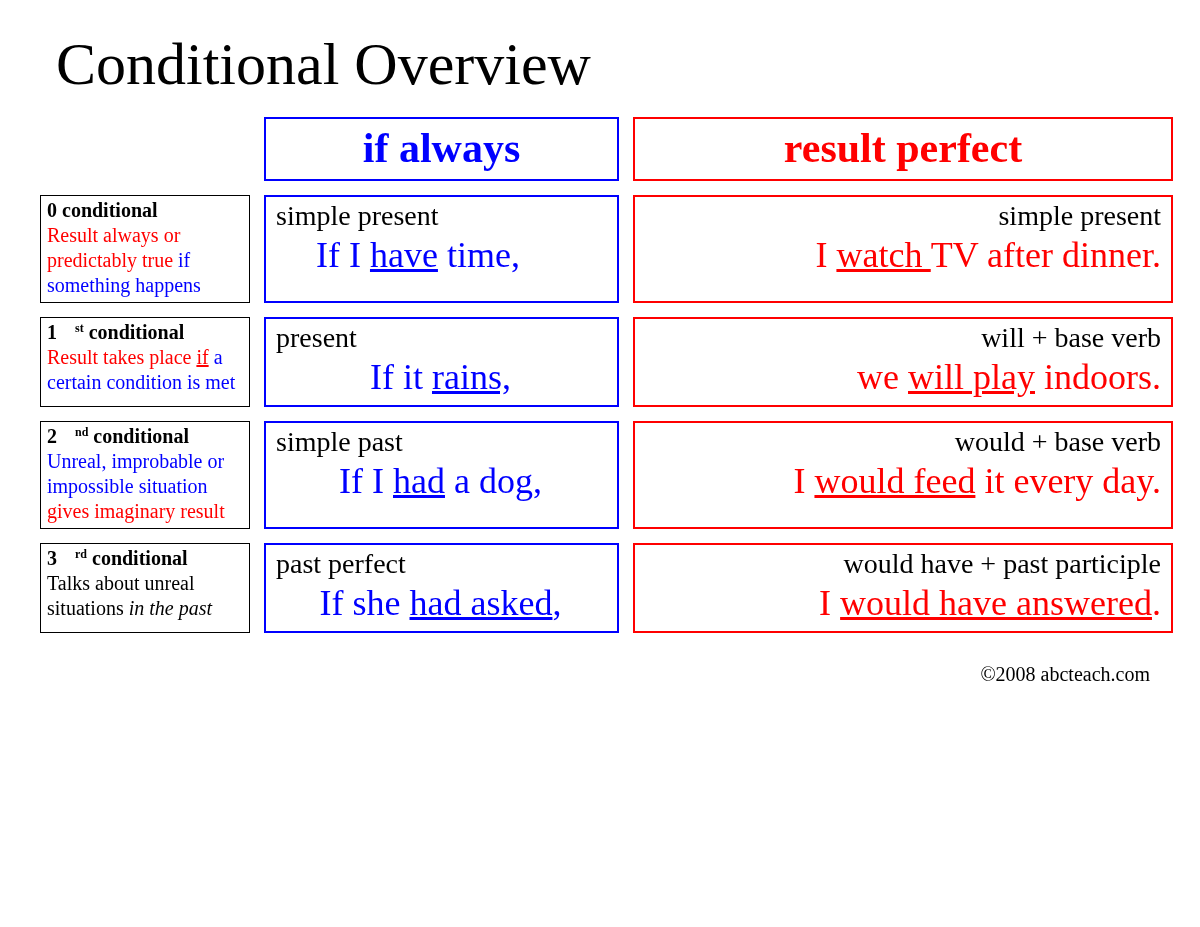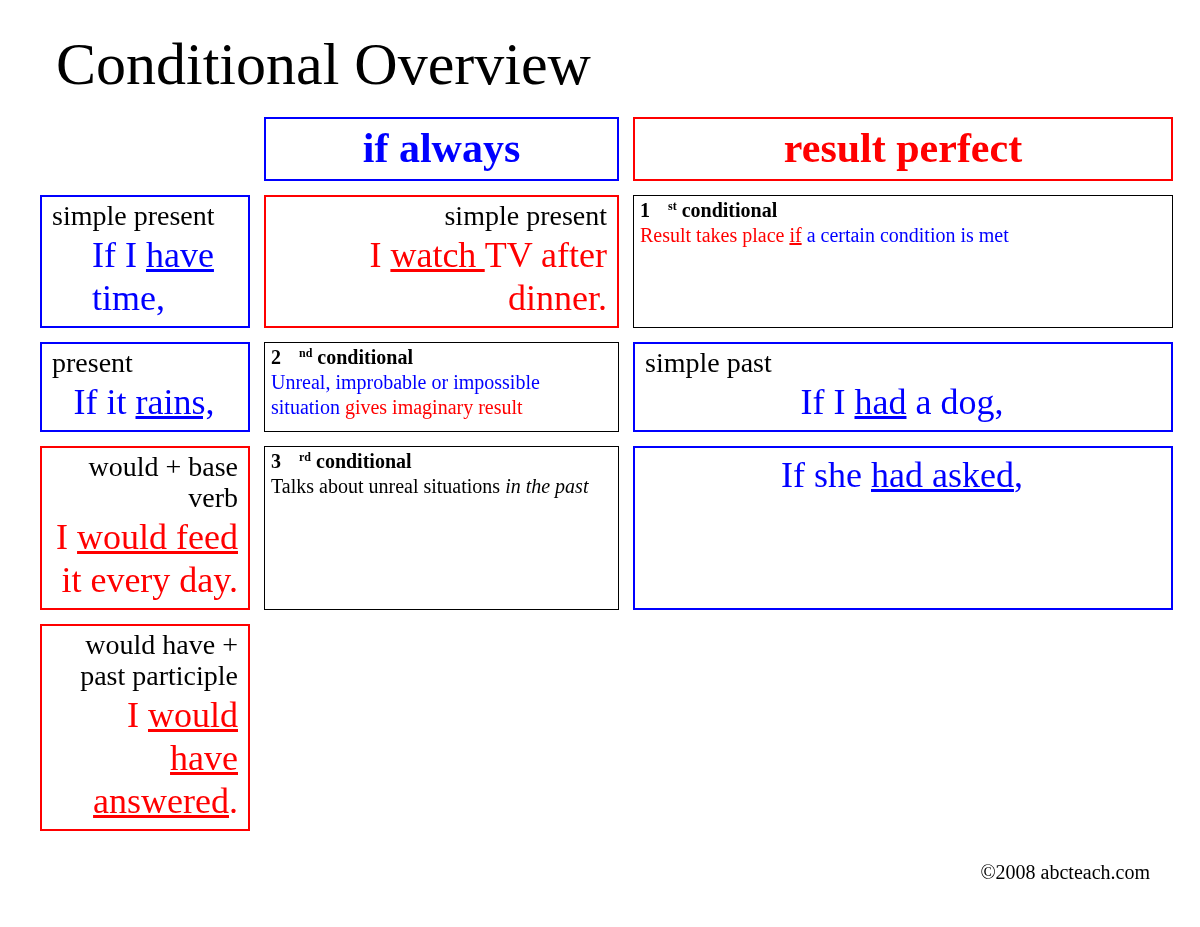--- a/index.html
+++ b/index.html
@@ -90,56 +90,65 @@
 
 <div class="page">
   <h1 class="title">Conditional Overview</h1>
 
   <div class="grid">
 
     <div></div>
     <div class="header-if">if always</div>
     <div class="header-result">result perfect</div>
 
+    <div class="label-box">
+      <span class="name">0 conditional</span><br>
+      <span><span class="red">Result always or predictably true</span> <span class="blue">if something happens</span></span>
+    </div>
     <div class="if-box row0">
       <div class="tense">simple present</div>
       <div class="example">If I <span class="under">have</span> time,</div>
     </div>
     <div class="res-box">
       <div class="tense">simple present</div>
       <div class="example">I <span class="under">watch </span>TV after dinner.</div>
     </div>
 
     <div class="label-box">
       <span class="name">1<sup>st</sup> conditional</span><br>
       <span><span class="red">Result takes place <span class="under">if</span></span> <span class="blue">a certain condition is met</span></span>
     </div>
     <div class="if-box">
       <div class="tense">present</div>
       <div class="example">If it <span class="under">rains,</span></div>
+    </div>
+    <div class="res-box">
+      <div class="tense">will + base verb</div>
+      <div class="example">we <span class="under">will play</span> indoors.</div>
     </div>
 
     <div class="label-box">
       <span class="name">2<sup>nd</sup> conditional</span><br>
       <span><span class="blue">Unreal, improbable or impossible situation</span> <span class="red">gives imaginary result</span></span>
     </div>
     <div class="if-box">
       <div class="tense">simple past</div>
       <div class="example">If I <span class="under">had</span> a dog,</div>
     </div>
     <div class="res-box">
       <div class="tense">would + base verb</div>
       <div class="example">I <span class="under">would feed</span> it every day.</div>
     </div>
 
     <div class="label-box">
       <span class="name">3<sup>rd</sup> conditional</span><br>
       <span><span class="blk">Talks about unreal situations <span class="ital">in the past</span></span></span>
     </div>
     <div class="if-box">
+      <div class="tense">past perfect</div>
       <div class="example">If she <span class="under">had asked</span>,</div>
     </div>
     <div class="res-box">
       <div class="tense">would have + past participle</div>
       <div class="example">I <span class="under">would have answered</span>.</div>
     </div>
   </div>
 
   <div class="copyright">©2008 abcteach.com</div>
 </div>

